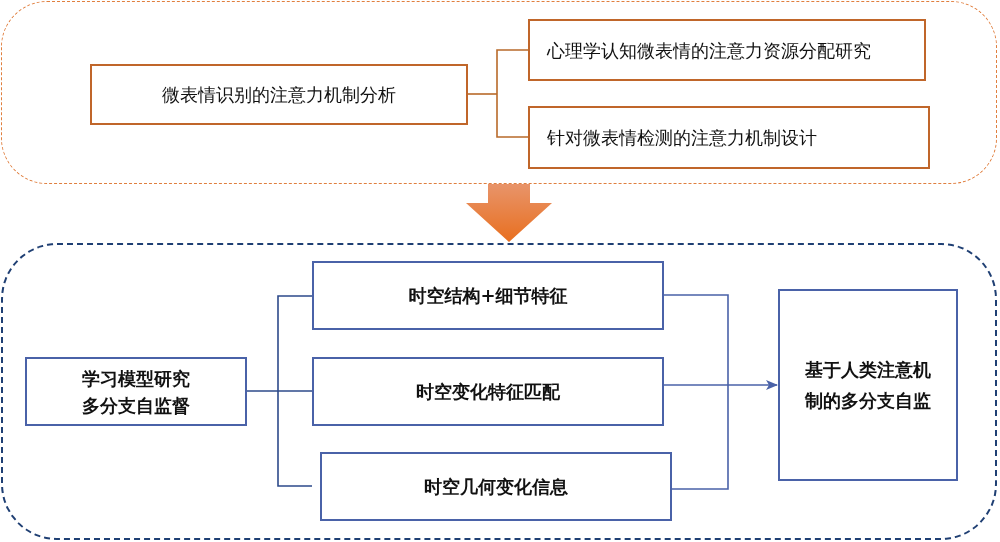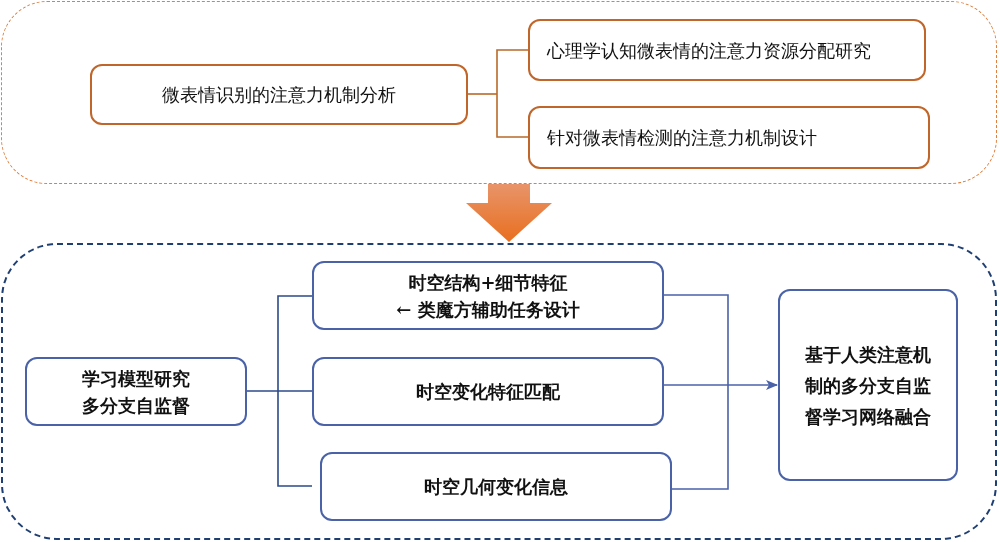--- a/index.html
+++ b/index.html
@@ -3,21 +3,21 @@
   <meta charset="utf-8">
   <style>
     html, body { margin: 0; padding: 0; background: #ffffff; }
     body { width: 1000px; height: 542px; position: relative; overflow: hidden;
            font-family: "DejaVu Serif", "Liberation Serif", serif; color: #111; }
     svg.connectors { position: absolute; left: 0; top: 0; width: 1000px; height: 542px; pointer-events: none; }
     .group-frame { position: absolute; box-sizing: border-box; }
     .frame-top { left: 1px; top: 1px; width: 996px; height: 183px; border: 1.5px dashed #e07f3f; border-radius: 46px; }
     .frame-bottom { left: 1px; top: 243px; width: 996px; height: 297px; border: 2.5px dashed #1f3f73; border-radius: 56px; }
     .box { position: absolute; box-sizing: border-box; background: #fff; display: flex; align-items: center;
-           justify-content: center; text-align: center; font-size: 18px; line-height: 27px; border-radius: 12px; }
+           justify-content: center; text-align: center; font-size: 18px; line-height: 27px; }
     .box.orange { border: 2px solid #c0662a; }
     .box.blue { border: 2px solid #4a62a8; font-weight: bold; }
     .box .line { display: block; white-space: nowrap; }
     .box.left-text { justify-content: flex-start; padding-left: 17px; }
     #top-main { left: 90px; top: 64px; width: 378px; height: 61px; }
     #top-sub-1 { left: 528px; top: 19px; width: 398px; height: 62px; }
     #top-sub-2 { left: 528px; top: 106px; width: 402px; height: 63px; }
     #bot-left { left: 25px; top: 357px; width: 222px; height: 69px; }
     #bot-mid-1 { left: 312px; top: 261px; width: 352px; height: 69px; }
     #bot-mid-2 { left: 312px; top: 357px; width: 352px; height: 69px; }
@@ -82,33 +82,31 @@
 <div class="box blue" id="bot-left">
   <div>
     <span class="line">学习模型研究</span>
     <span class="line">多分支自监督</span>
   </div>
 </div>
 
 <div class="box blue" id="bot-mid-1">
   <div>
     <span class="line">时空结构+细节特征</span>
-    <span class="line">← 类魔方辅助任务设计</span>
   </div>
 </div>
 <div class="box blue" id="bot-mid-2">
   <div>
     <span class="line">时空变化特征匹配</span>
   </div>
 </div>
 <div class="box blue" id="bot-mid-3">
   <div>
     <span class="line">时空几何变化信息</span>
   </div>
 </div>
 
 <div class="box blue" id="bot-right">
   <div>
     <span class="line">基于人类注意机</span>
     <span class="line">制的多分支自监</span>
-    <span class="line">督学习网络融合</span>
   </div>
 </div>
 
 </body></html>

